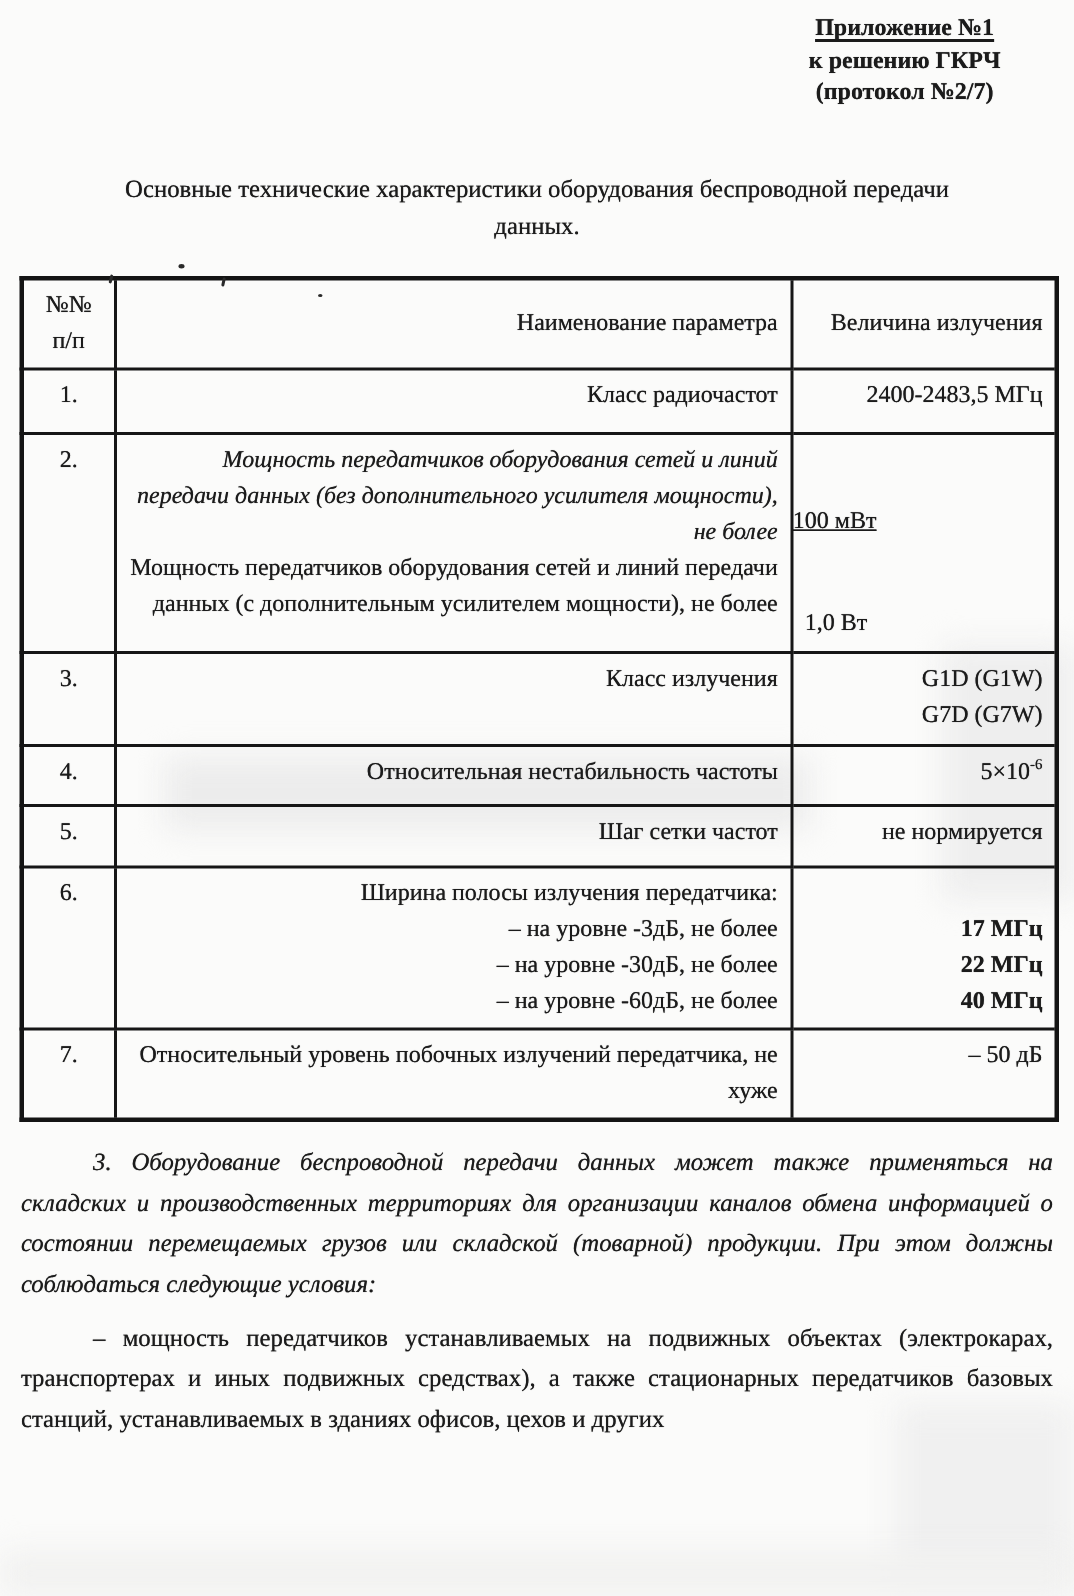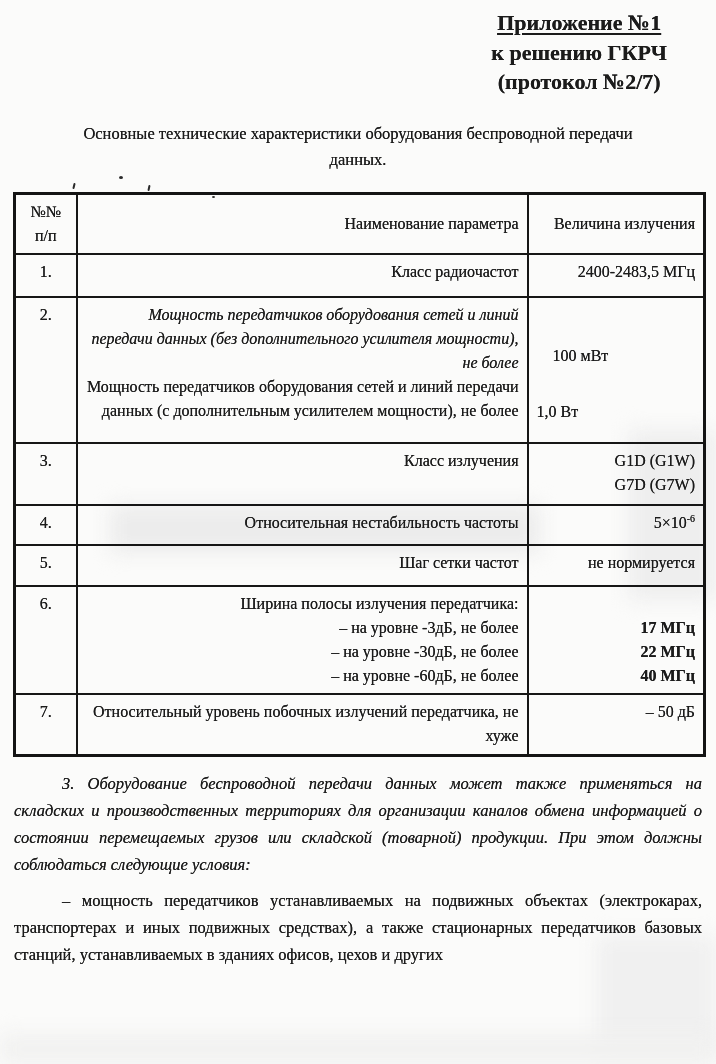--- a/index.html
+++ b/index.html
@@ -20,26 +20,26 @@
   .speck1{left:73px;top:183px;width:2px;height:6px;transform:rotate(14deg);border-radius:1px;}
   .speck2{left:148px;top:185px;width:2px;height:6px;transform:rotate(12deg);border-radius:1px;}
   .speck3{left:119px;top:176px;width:4px;height:3px;border-radius:50%;}
   .speck4{left:212px;top:196px;width:3px;height:2px;border-radius:50%;}
 
   .content{position:relative;z-index:1;padding:8px 13px 0 13px;}
   .ink{text-shadow:0 0 .45px rgba(10,10,10,.85);}
 
   .hdr{
     width:max-content;margin:0 36px 0 auto;text-align:center;
-    font-size:22px;font-weight:700;line-height:1.35;
+    font-size:16px;font-weight:700;line-height:1.35;
   }
   .hdr .u{text-decoration:underline;text-decoration-thickness:2px;text-underline-offset:3px;}
 
   .title{
-    margin:24px auto 0 auto;max-width:600px;text-align:center;
+    margin:40px auto 0 auto;max-width:600px;text-align:center;
     font-size:16.5px;line-height:1.55;
   }
 
   table.params{
     border-collapse:collapse;table-layout:fixed;
     width:690px;margin-top:20px;background:transparent;
   }
   col.c1{width:62px;} col.c2{width:451px;} col.c3{width:177px;}
   .params th,.params td{
     border:2.6px solid #161616;border-left-width:2px;border-right-width:2px;
@@ -48,22 +48,22 @@
   }
   .params{border:3px solid #141414;}
   tr.thead{height:57px;}
   tr.thead th{vertical-align:middle;}
   tr.r0{height:43px;} tr.r1{height:146px;} tr.r2{height:62px;}
   tr.r3{height:40px;} tr.r4{height:41px;} tr.r5{height:106px;} tr.r6{height:61px;}
   td.num,th.num{text-align:center;padding-left:2px;padding-right:2px;}
   .pre{white-space:pre-line;}
   .it{font-style:italic;}
   td.rel{position:relative;}
-  .v1{position:absolute;left:24px;top:46px;}
-  .v2{position:absolute;left:8px;top:102px;}
+  .v1{position:absolute;left:0;top:46px;text-decoration:underline;}
+  .v2{position:absolute;left:8px;top:114px;}
   tr.r5 td.valpad{padding-top:29px;font-weight:bold;}
   sup{font-size:0.62em;line-height:0;}
 
   .paras{margin-top:13px;}
   p.para{
     margin:0 1px 9px 1px;
     font-size:16.5px;line-height:27px;
     text-align:justify;text-indent:48px;
   }
 </style>

